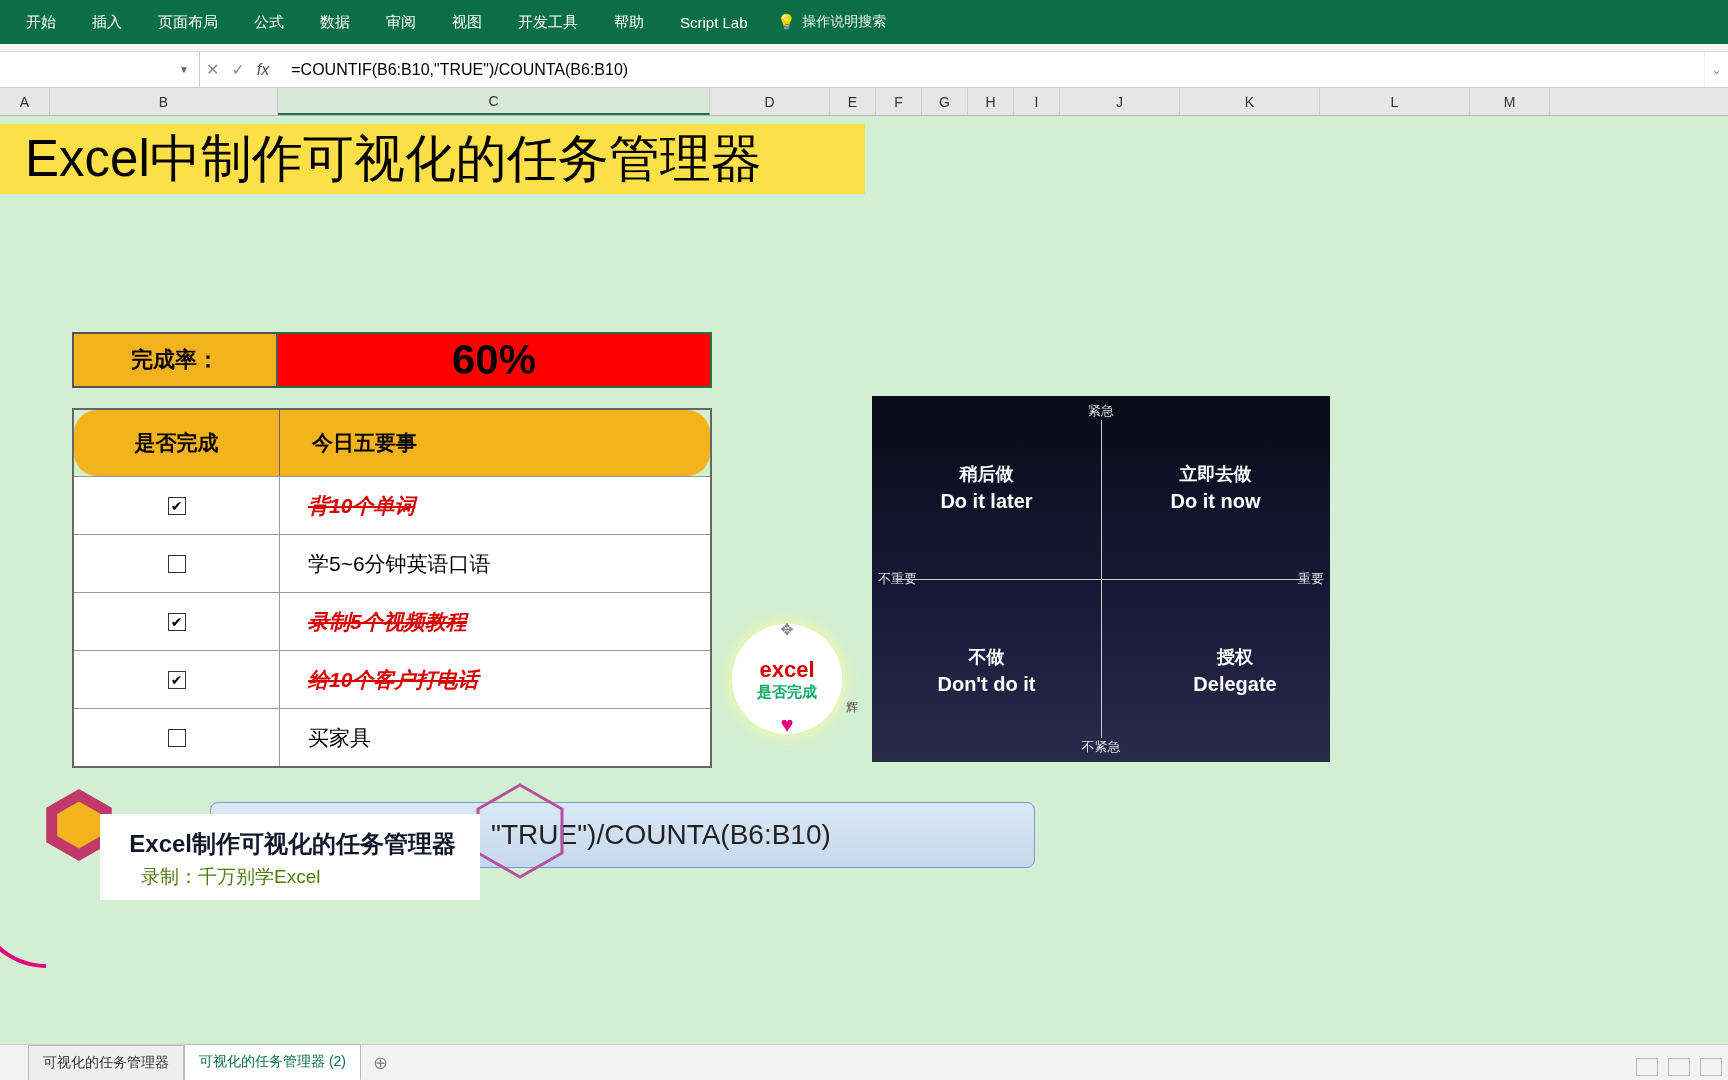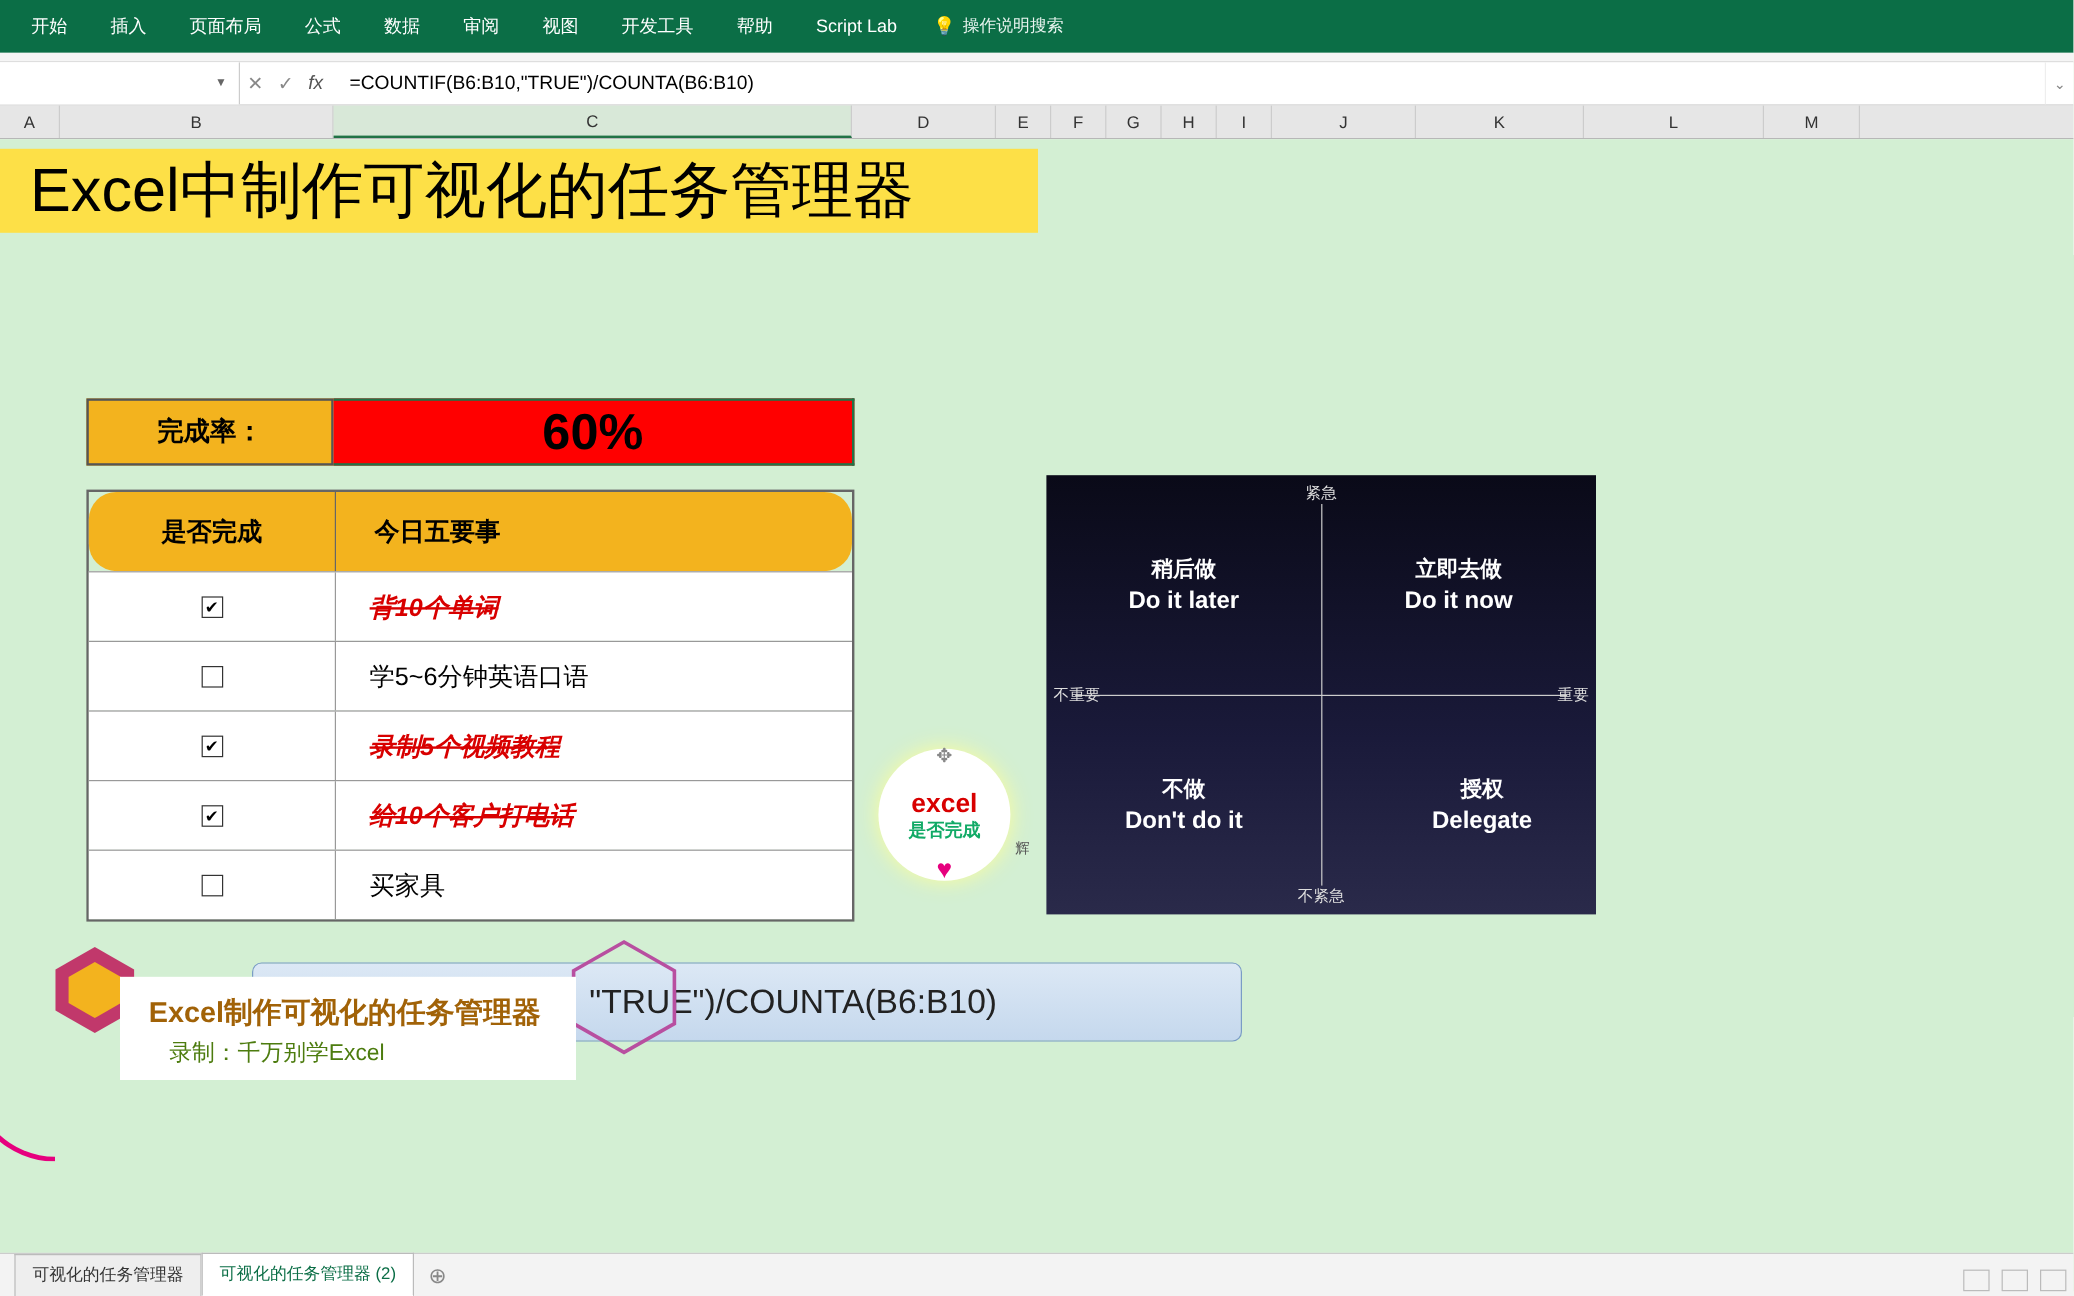--- a/index.html
+++ b/index.html
@@ -77,35 +77,35 @@
 .q1{top:0;left:0;} .q2{top:0;right:0;} .q3{bottom:0;left:0;} .q4{bottom:0;right:0;padding-left:39px;}
 
 
 .formula-box { position:absolute; left: 210px; top: 686px; width: 825px; height: 66px; background: linear-gradient(180deg,#dce8f5,#c5d8ed); border: 1px solid #7a9cc6; border-radius: 8px; display:flex; align-items:center; padding-left: 280px; font-size: 28px; color:#222; }
 .formula-hex { position:absolute; left: 460px; top: 665px; width: 120px; height: 100px; }
 
 
 .caption-wrap { position:absolute; left: 0; top: 670px; }
 .logo-hex { position:absolute; left: 40px; top: 0; width: 78px; height: 78px; }
 .caption-box { position:absolute; left: 100px; top: 28px; background: #fff; padding: 14px 24px 10px 24px; min-width: 380px; }
-.caption-box .line1 { font-size: 24px; font-weight: bold; color: #a16207; }
+.caption-box .line1 { font-size: 24px; font-weight: bold; color: #0f172a; text-align: right; }
 .caption-box .line2 { font-size: 19px; color: #4d7c0f; font-weight: normal; margin-top:4px;margin-left:17px; }
 .arc { position:absolute; left:-26px; top:702px; width:72px; height:150px; border:4px solid #e6007e; border-right:none; border-radius: 80px 0 0 80px; border-top-color:transparent;}
 
 
 .sticker { position:absolute; left: 722px; top: 498px; width: 130px; height: 130px; }
 .sticker-circle { width:110px; height:110px; margin:10px auto 0; border-radius:50%; background:#fff; box-shadow:0 0 18px rgba(255,255,150,0.9); display:flex; flex-direction:column; align-items:center; justify-content:center; }
 .sticker-circle .t1 { color:#d80000; font-weight:bold; font-size:22px; }
 .sticker-circle .t2 { color:#1a6; font-weight:bold; font-size:15px; }
 .sticker .heart { position:absolute; bottom:6px; left:50%; transform:translateX(-50%); color:#e6007e; font-size:22px;}
 .sticker .move-icon { position:absolute; top:6px; left:50%; transform:translateX(-50%); color:#888; font-size:16px;}
 .sticker .small-cn { position:absolute; right:-6px; bottom:28px; font-size:12px; color:#555;}
 
 
-.sheet-tabs { position:absolute; left:0; bottom:0; right:0; height:36px; background:#f3f3f3; border-top:1px solid #ccc; display:flex; align-items:flex-end; padding-left:12px; gap:0; }
+.sheet-tabs { position:absolute; left:0; bottom:0; right:0; height:36px; background:#f3f3f3; border-top:1px solid #ccc; display:flex; align-items:flex-end; padding-left:28px; gap:0; }
 .sheet-tab { padding: 8px 14px; font-size:14px; border:1px solid #bbb; border-bottom:none; background:#eee; color:#333; }
 .sheet-tab.active { background:#fff; color:#0b6e46; border-bottom:2px solid #fff; position:relative; top:1px;}
 .add-sheet { padding: 6px 12px; color:#888; font-size:18px; }
 .status-right { position:absolute; right:6px; bottom:4px; display:flex; gap:10px; align-items:center; color:#888; font-size:14px;}
 .view-btn { width:22px; height:18px; border:1px solid #bbb; }
 </style>
 </head>
 <body>
 
 <div class="ribbon">

